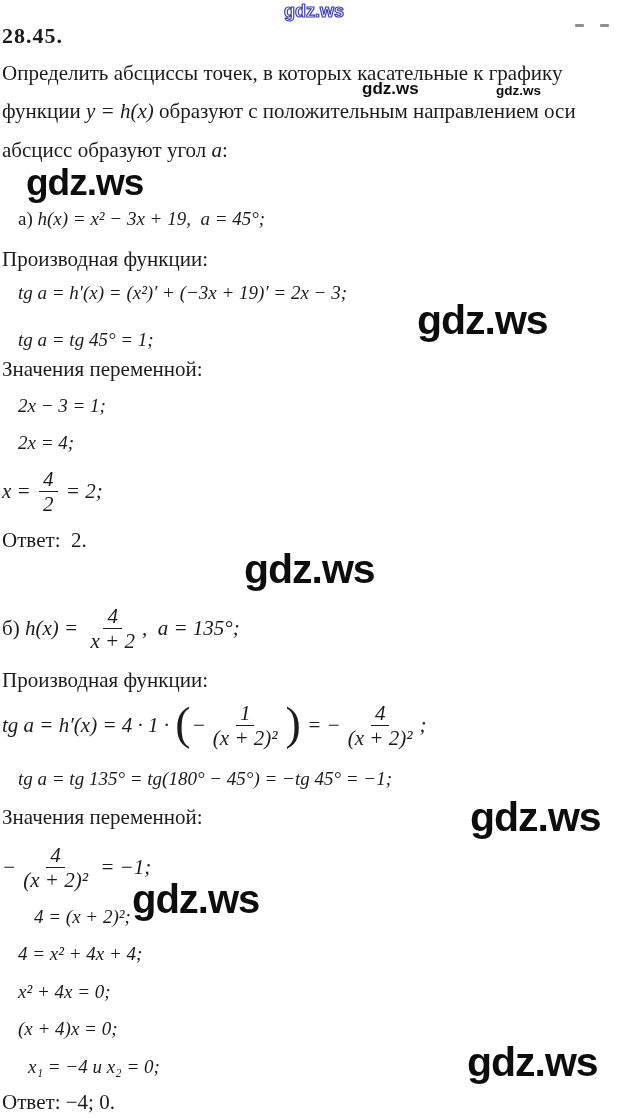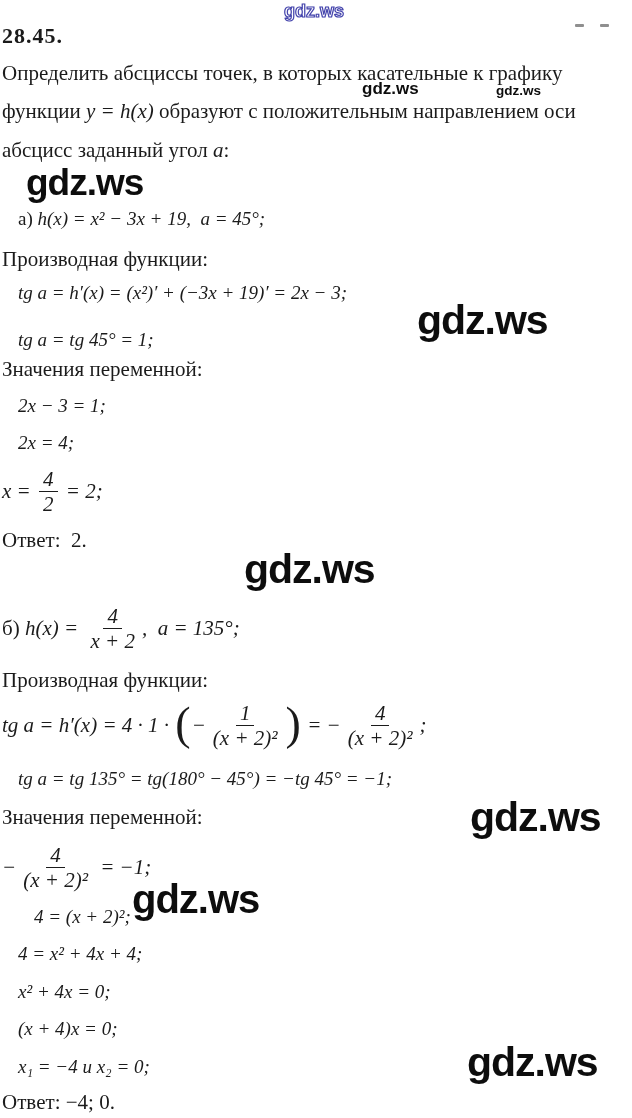--- a/index.html
+++ b/index.html
@@ -44,21 +44,21 @@
 <div class="wm" style="left:417px;top:300px;font-size:41px;">gdz.ws</div>
 <div class="wm" style="left:244px;top:549px;font-size:41px;">gdz.ws</div>
 <div class="wm" style="left:470px;top:797px;font-size:41px;">gdz.ws</div>
 <div class="wm" style="left:132px;top:879px;font-size:40px;">gdz.ws</div>
 <div class="wm" style="left:467px;top:1042px;font-size:41px;">gdz.ws</div>
 
 <div class="abs h1" style="left:2px;top:23px;">28.45.</div>
 
 <div class="abs txt" style="left:2px;top:61px;">Определить абсциссы точек, в которых касательные к графику</div>
 <div class="abs txt" style="left:2px;top:99px;"><span class="up">функции </span><span class="it">y = h(x)</span><span class="up"> образуют с положительным направлением оси</span></div>
-<div class="abs txt" style="left:2px;top:138px;"><span class="up">абсцисс заданный угол </span><span class="it">a</span><span class="up">:</span></div>
+<div class="abs txt" style="left:2px;top:138px;"><span class="up">абсцисс образуют угол </span><span class="it">a</span><span class="up">:</span></div>
 
 <div class="abs eq" style="left:2px;top:208px;"><span class="up">а) </span><span class="it">h(x) = x² − 3x + 19,  a = 45°;</span></div>
 <div class="abs txt" style="left:2px;top:247px;">Производная функции:</div>
 <div class="abs eq it" style="left:2px;top:282px;">tg a = h′(x) = (x²)′ + (−3x + 19)′ = 2x − 3;</div>
 <div class="abs eq it" style="left:2px;top:329px;">tg a = tg 45° = 1;</div>
 <div class="abs txt" style="left:2px;top:357px;">Значения переменной:</div>
 <div class="abs eq it" style="left:2px;top:395px;">2x − 3 = 1;</div>
 <div class="abs eq it" style="left:2px;top:432px;">2x = 4;</div>
 <div class="abs mathline it" style="left:2px;top:467px;">
   <span>x = </span>
@@ -103,14 +103,14 @@
   <span class="frac">
     <span class="num">4</span>
     <span class="den">(x + 2)²</span>
   </span>
   <span> = −1;</span>
 </div>
 <div class="abs eq it" style="left:18px;top:906px;">4 = (x + 2)²;</div>
 <div class="abs eq it" style="left:2px;top:943px;">4 = x² + 4x + 4;</div>
 <div class="abs eq it" style="left:2px;top:981px;">x² + 4x = 0;</div>
 <div class="abs eq it" style="left:2px;top:1018px;">(x + 4)x = 0;</div>
-<div class="abs eq it" style="left:2px;top:1056px;">x₁ = −4 и x₂ = 0;</div>
+<div class="abs eq it" style="left:12px;top:1056px;">x₁ = −4 и x₂ = 0;</div>
 <div class="abs txt" style="left:2px;top:1090px;">Ответ: −4; 0.</div>
 
 </body></html>

